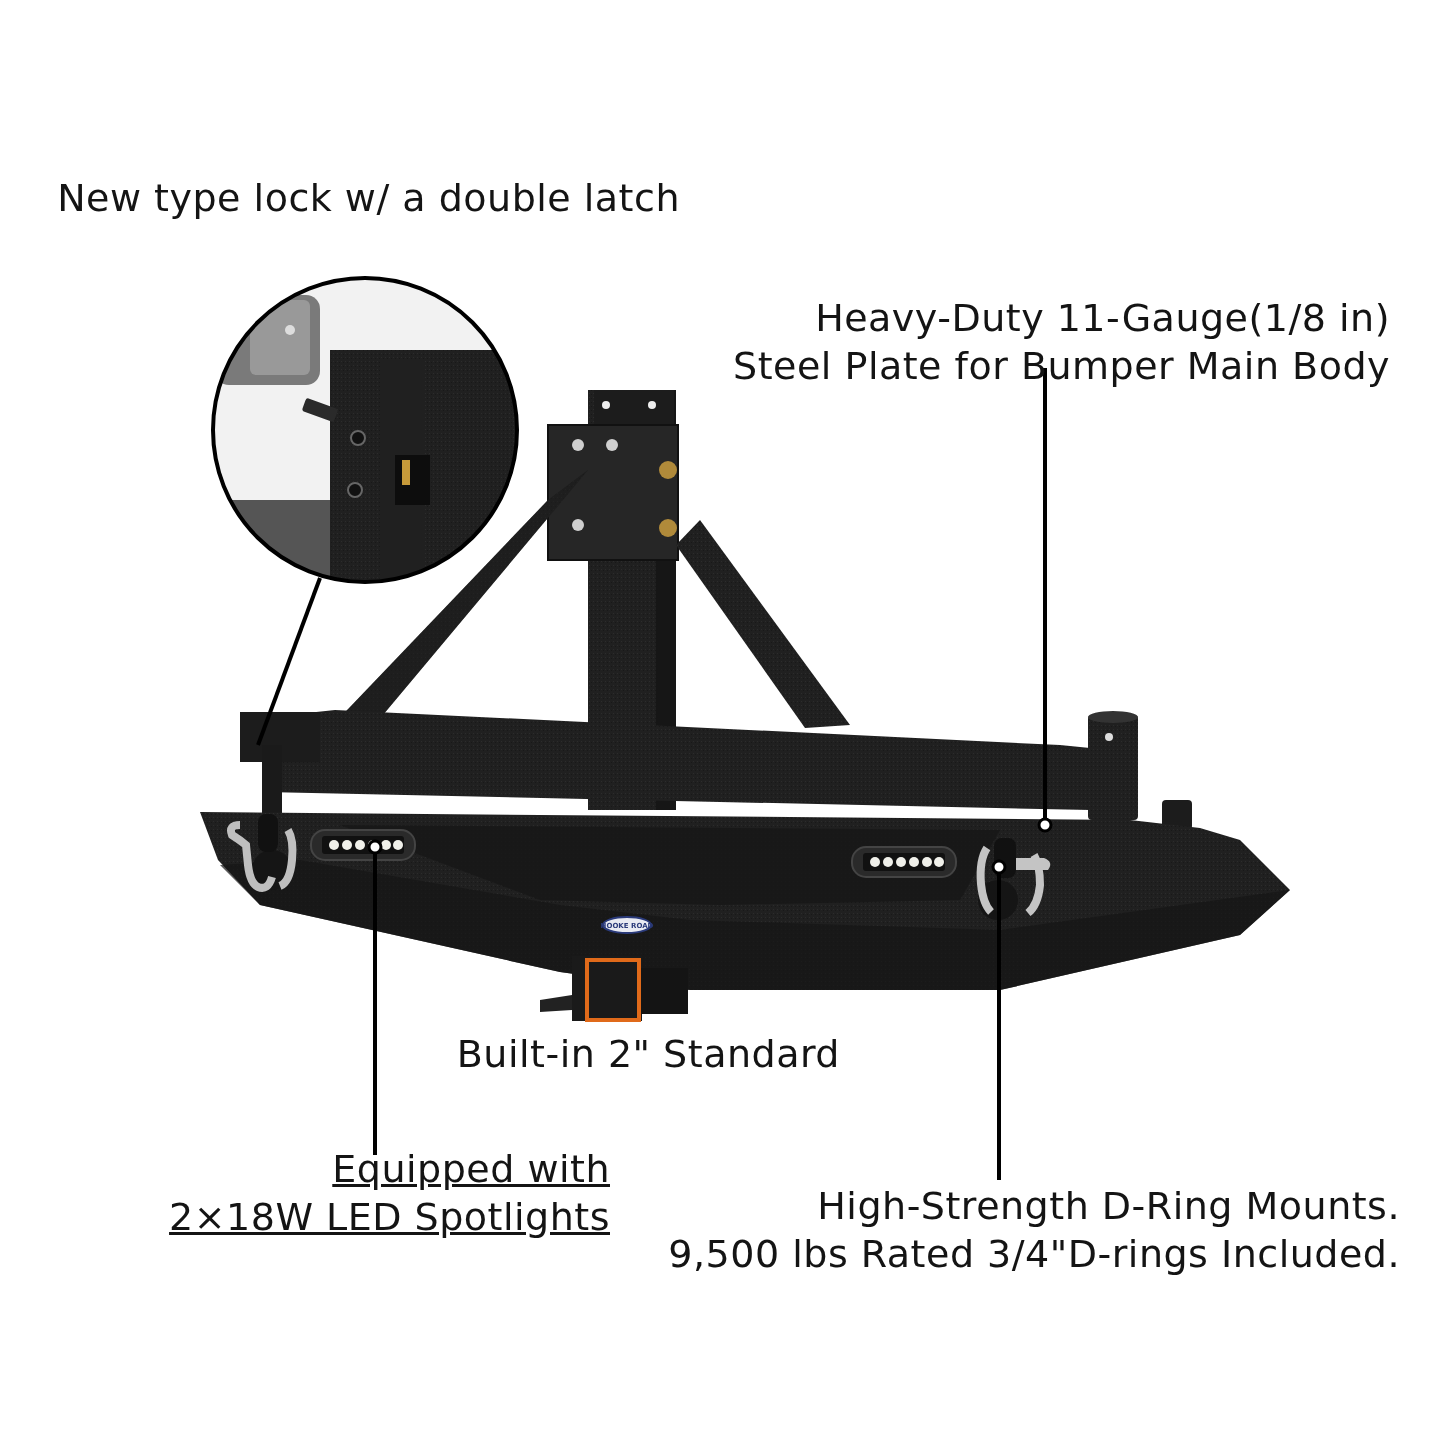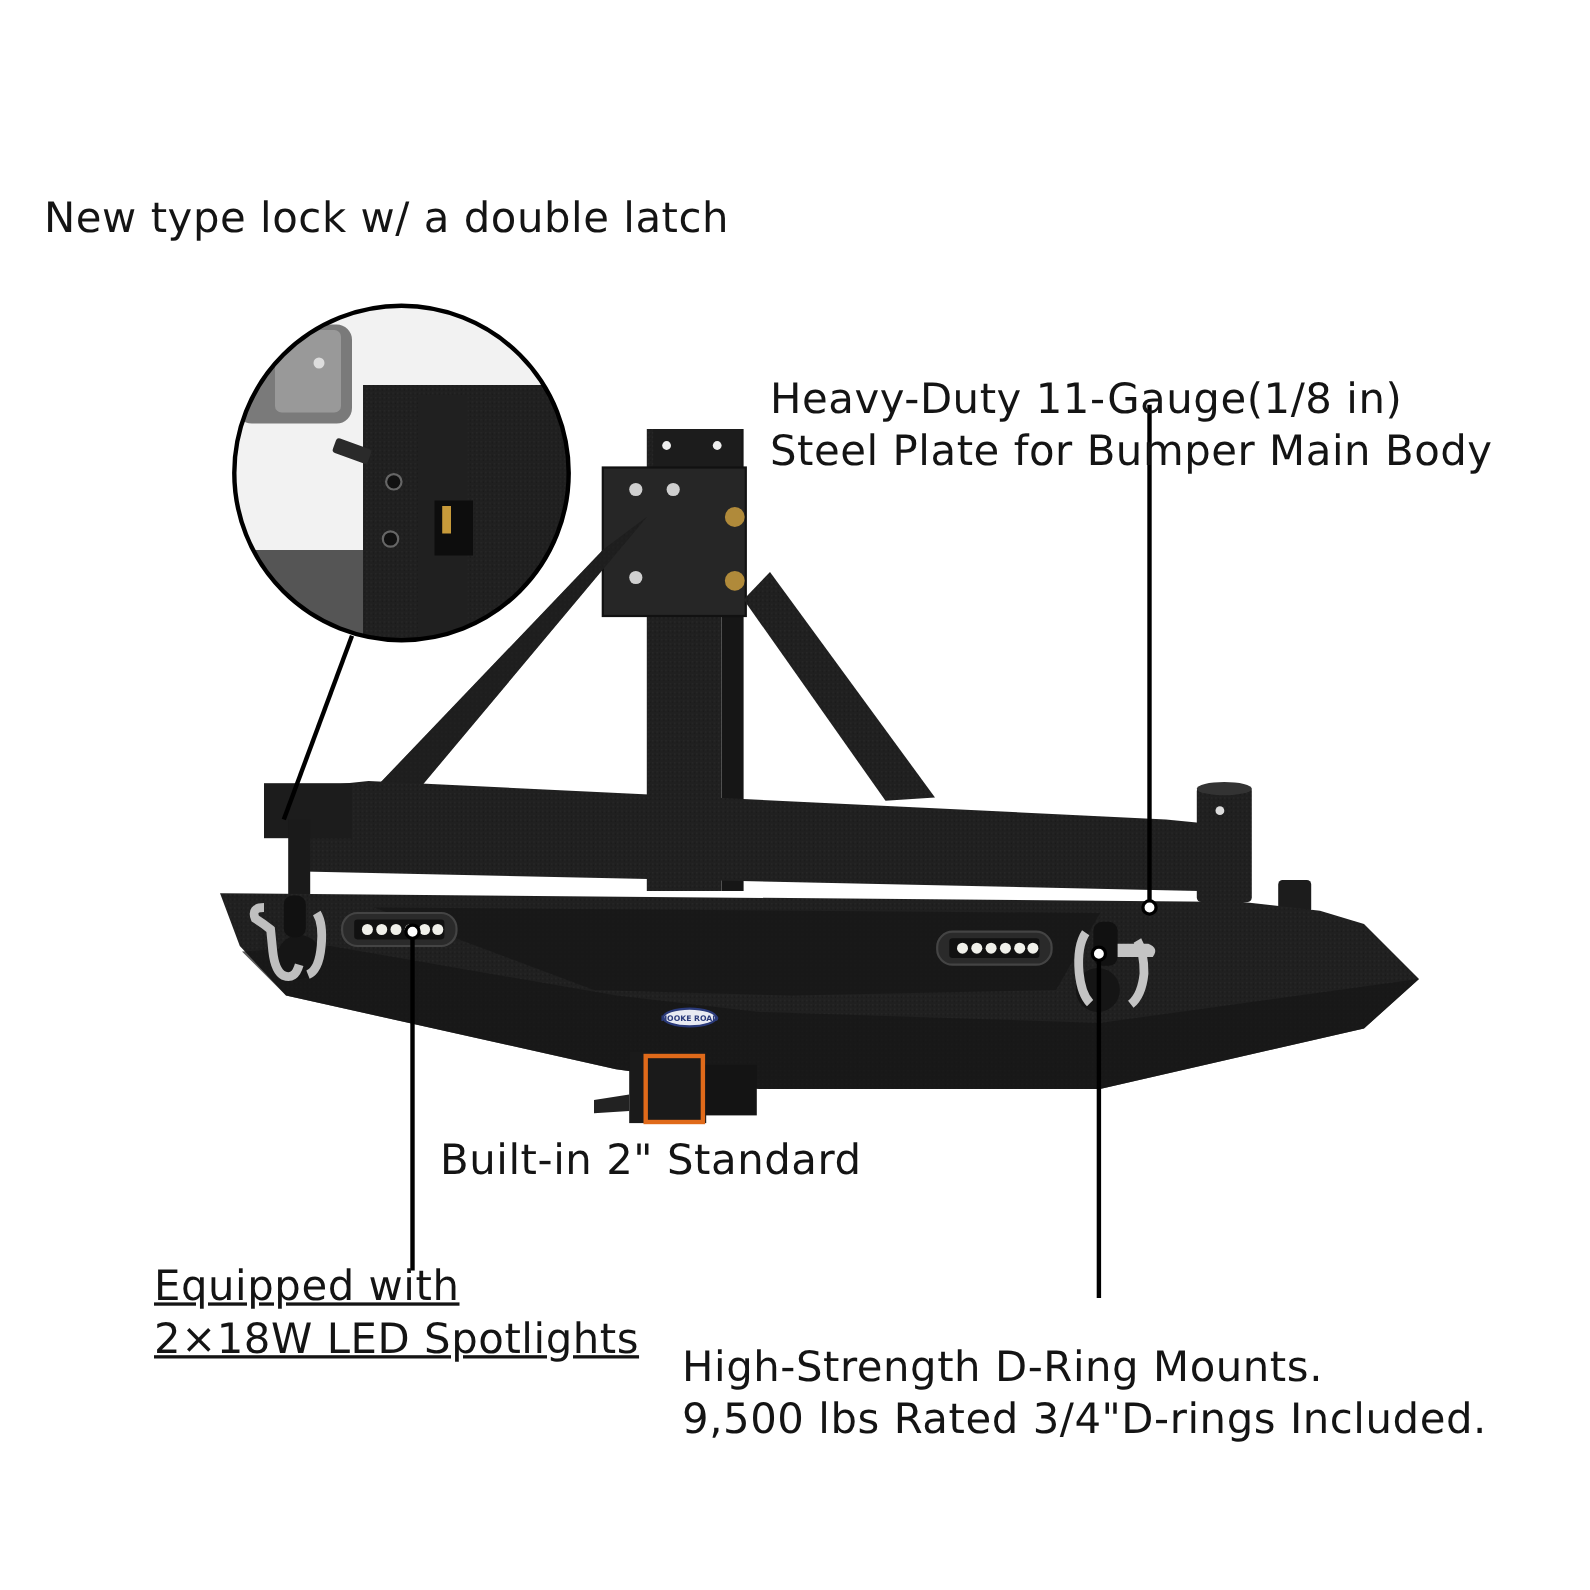--- a/index.html
+++ b/index.html
@@ -1,18 +1,18 @@
 <!DOCTYPE html>
 <html><head>
 <meta charset="utf-8">
 <style>
   html, body { margin:0; padding:0; background:#ffffff; }
   body { width:1445px; height:1445px; position:relative; overflow:hidden;
          font-family:"DejaVu Sans", sans-serif; color:#111; }
-  .callout { position:absolute; text-align:left; font-size:38px; line-height:48px;
+  .callout { position:absolute; text-align:right; font-size:38px; line-height:48px;
              letter-spacing:0.5px; color:#141414; white-space:nowrap; }
   .callout div { display:block; }
   svg.product { position:absolute; left:0; top:0; }
 </style>
 </head>
 <body>
 
 <svg class="product" width="1445" height="1445" viewBox="0 0 1445 1445" xmlns="http://www.w3.org/2000/svg">
   <defs>
     <clipPath id="insetClip">
@@ -137,30 +137,30 @@
     <circle cx="1045" cy="825" r="6"></circle>
     <circle cx="375" cy="847" r="6"></circle>
     <circle cx="999" cy="867" r="6"></circle>
   </g>
 </svg>
 
 <div class="callout" style="left:40px; top:174px; width:640px;">
   <div>New type lock w/ a double latch</div>
 </div>
 
-<div class="callout" style="left:700px; top:294px; width:690px;margin-top:44px;">
+<div class="callout" style="left:700px; top:294px; width:690px;">
   <div>Heavy-Duty 11-Gauge(1/8 in)</div>
   <div>Steel Plate for Bumper Main Body</div>
 </div>
 
 <div class="callout" style="left:400px; top:1030px; width:440px;">
   <div>Built-in 2" Standard</div>
 </div>
 
 <div class="callout" style="left:140px; top:1145px; width:470px;text-decoration:underline;">
   <div>Equipped with</div>
   <div>2×18W LED Spotlights</div>
 </div>
 
-<div class="callout" style="left:620px; top:1182px; width:780px;margin-top:36px;">
+<div class="callout" style="left:620px; top:1182px; width:780px;">
   <div>High-Strength D-Ring Mounts.</div>
   <div>9,500 lbs Rated 3/4"D-rings Included.</div>
 </div>
 
 </body></html>

